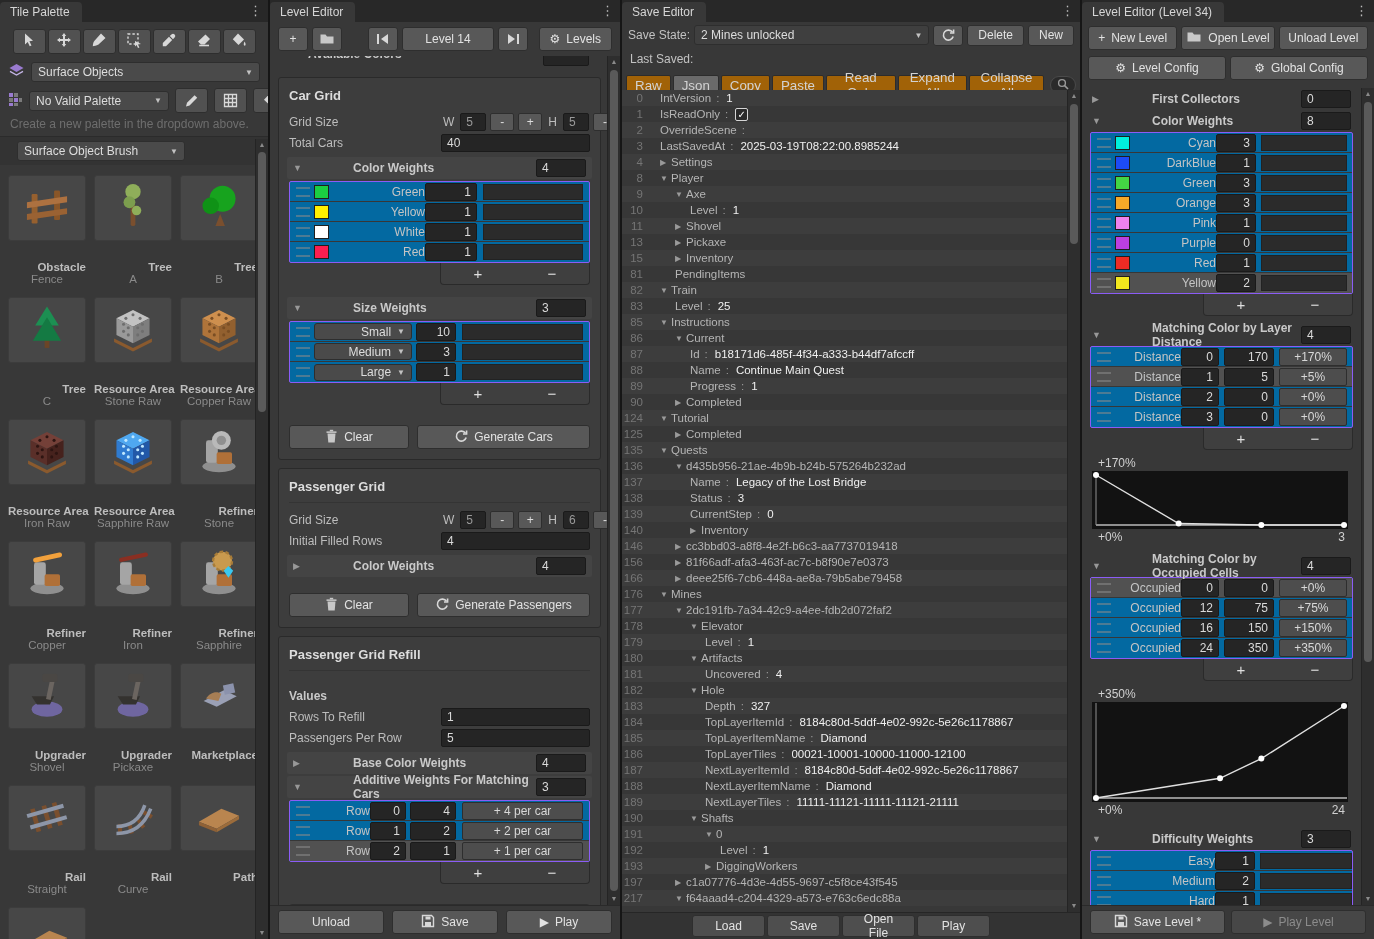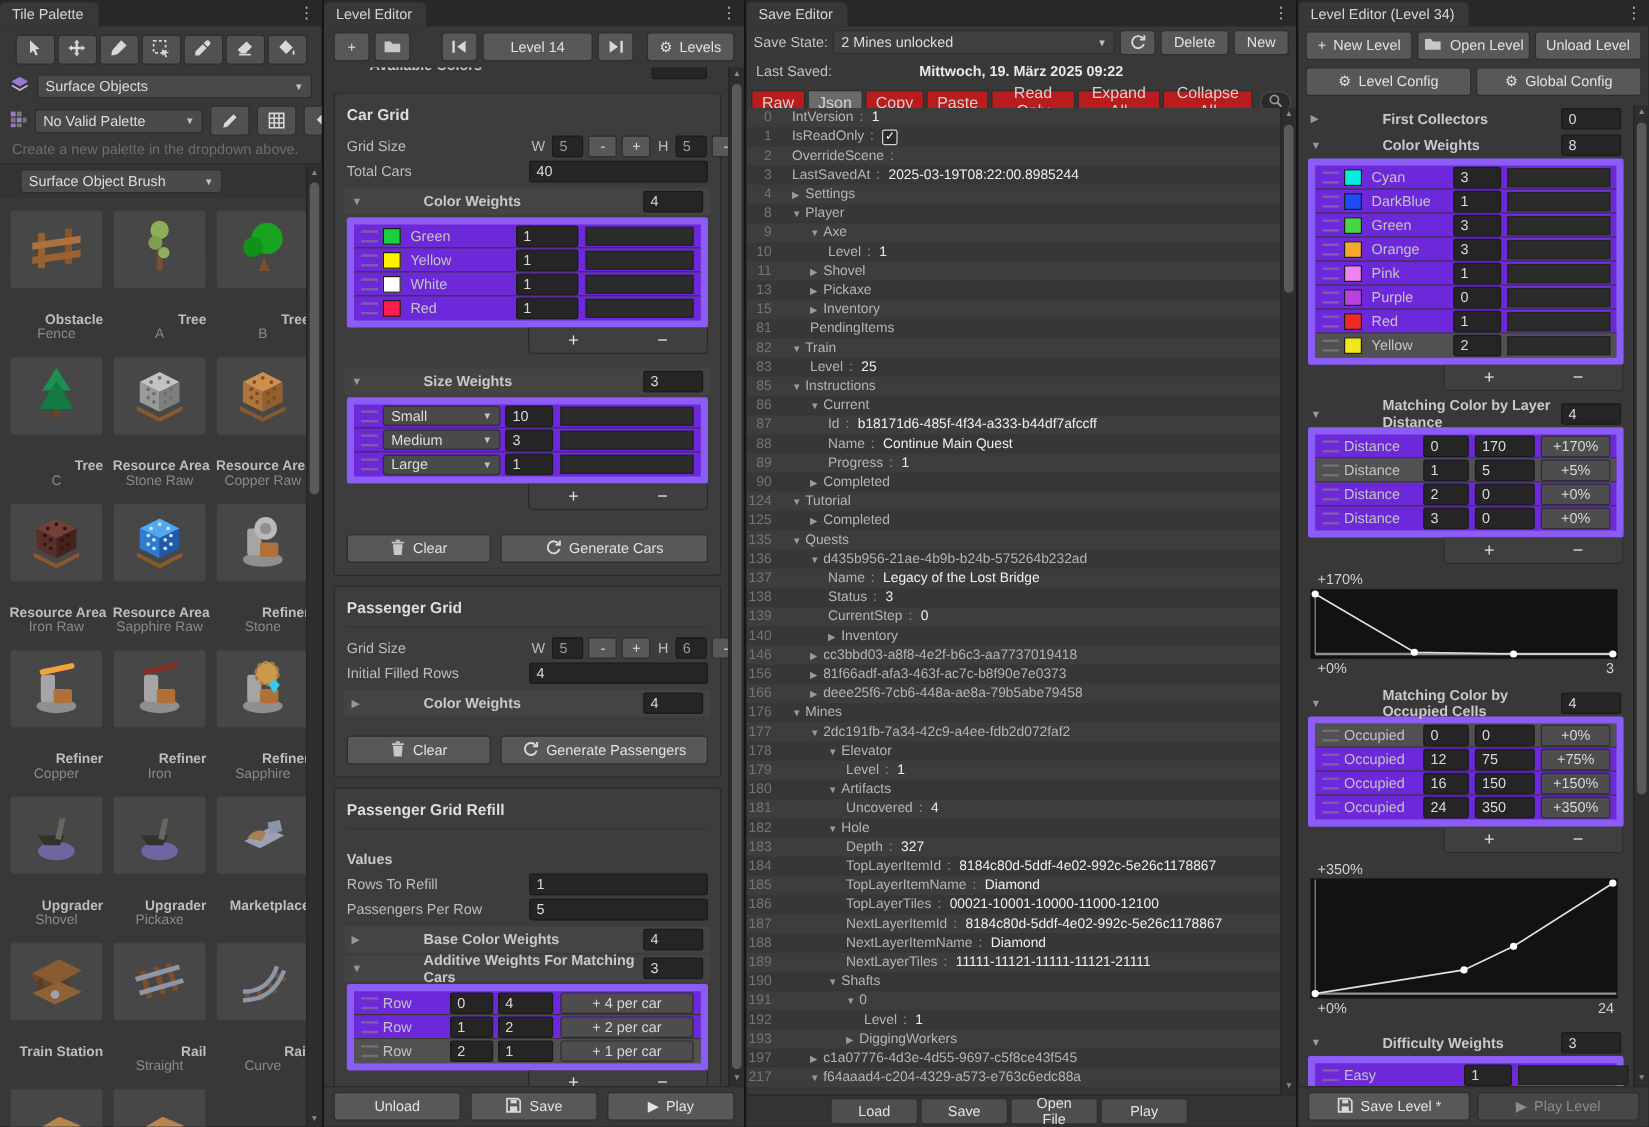--- a/index.html
+++ b/index.html
@@ -32,21 +32,21 @@
   .fold { color:#989898; font-size:9px; width:12px; display:inline-block; }
   .handle { width:14px; height:10px; flex:none; margin:0 4px 0 6px;
             border-top:2px solid #8A8A8A; border-bottom:2px solid #8A8A8A; opacity:.55; }
   .plusminus { display:flex; justify-content:flex-end; }
   .plusminus .pm-box { background:#3F3F3F; border:1px solid #2A2A2A; border-top:none;
             border-radius:0 0 4px 4px; display:flex; width:150px; height:22px; }
   .pm-btn { flex:1; color:#E0E0E0; font-size:15px; display:flex; align-items:center;
             justify-content:center; cursor:pointer; }
   .bar-track { background:#2B2B2B; height:16px; border:1px solid #222; flex:1; }
   .bar-fill { height:100%; }
-  .group-box { background:#6d28d9; border:6px solid #8b5cf6; border-radius:2px; }
+  .group-box { background:#0369a1; border:1px solid #8b5cf6; border-radius:2px;text-align:right; }
   .wrow { display:flex; align-items:center; height:20px; border-bottom:1px solid #373737; }
   .wrow:last-child { border-bottom:none; }
   .wrow.sel { background:#515151; }
   .swatch { width:15px; height:14px; flex:none; margin-right:8px; border:1px solid #1E1E1E; }
   .wname { color:#C4C4C4; overflow:hidden; white-space:nowrap; }
   .fold-row { display:flex; align-items:center; height:22px; padding:0 2px; }
   .fold-row .fr-label { font-weight:bold; color:#C9C9C9; flex:1;padding-left:48px; }
   .cnt { width:50px; flex:none; }
 
   
@@ -96,21 +96,21 @@
   .le-footer .btn { flex:1; }
 
   
   .se-row { display:flex; align-items:center; gap:4px; padding:3px 6px; height:26px; }
   .se-label { color:#C2C2C2; flex:none; }
   .se-saved { position:relative; height:24px; }
   .se-saved .se-label { position:absolute; left:8px; top:4px; }
   .se-saved .se-value { position:absolute; left:0; right:0; top:4px; text-align:center;
                         font-weight:bold; color:#E8E8E8; }
   .se-toolbar { display:flex; align-items:center; gap:2px; padding:2px 4px; height:26px; }
-  .se-tbtn { background:#b91c1c; border:1px solid #2C2C2C; color:#D2D2D2; height:21px;
+  .se-tbtn { background:#a16207; border:1px solid #2C2C2C; color:#D2D2D2; height:21px;
              padding:0 8px; border-radius:2px; display:flex; align-items:center; cursor:pointer; }
   .se-tbtn.active { background:#6A6A6A; }
   .se-search { margin-left:4px; flex:1; background:#2A2A2A; border:1px solid #4A4A4A;
                border-radius:9px; height:18px; display:flex; align-items:center; padding:0 6px; gap:4px; }
   .tree { position:absolute; top:90px; bottom:27px; left:0; right:13px; overflow:hidden;
           font-size:11.5px; }
   .trow { display:flex; align-items:center; height:16px; white-space:nowrap; }
   .trow:nth-child(odd) { background:#3D3D3D; }
   .trow:nth-child(even) { background:#373737; }
   .t-num { width:30px; flex:none; text-align:right; padding-right:9px; color:#757575; }
@@ -467,34 +467,20 @@
                 <path d="M11 25 c3-5 9-7 13-4 l-2.5 6 Z" fill="#A77E54"></path>
                 <rect x="26" y="13" width="9" height="8" fill="#8B92AC" transform="rotate(-12 30 17)"></rect>
               </svg></span>
           </div>
        <div class="t1">Marketplace</div>
        <div class="t2"></div>
      </div>
         <div class="tile">
        <div class="thumb">
             <span><svg viewBox="0 0 44 44">
-                <path d="M5 17 L24 7 L40 15 L21 25 Z" fill="#8A5A30"></path>
-                <path d="M5 17 L21 25 V29 L5 21 Z" fill="#6F4724"></path>
-                <rect x="9" y="21" width="3" height="11" fill="#5E3B1E"></rect>
-                <rect x="28" y="23" width="3" height="10" fill="#5E3B1E"></rect>
-                <path d="M5 31 L21 39 L40 30 L24 23 Z" fill="#8F6134"></path>
-                <circle cx="21" cy="32" r="3" fill="#9AA3B5"></circle>
-              </svg></span>
-          </div>
-       <div class="t1">Train Station</div>
-       <div class="t2"></div>
-     </div>
-        <div class="tile">
-       <div class="thumb">
-            <span><svg viewBox="0 0 44 44">
                 <g transform="rotate(-16 22 22)">
                   <rect x="10" y="12" width="4" height="20" fill="#7A4F2E"></rect>
                   <rect x="20" y="12" width="4" height="20" fill="#7A4F2E"></rect>
                   <rect x="29" y="12" width="4" height="20" fill="#7A4F2E"></rect>
                   <rect x="6" y="15" width="32" height="3.4" fill="#8D96A8"></rect>
                   <rect x="6" y="25" width="32" height="3.4" fill="#8D96A8"></rect>
                 </g>
               </svg></span>
           </div>
        <div class="t1">Rail</div>
@@ -845,21 +831,20 @@
           <svg width="14" height="14" fill="none" stroke="#D8D8D8" stroke-width="1.6">
             <path d="M11.5 4.2 A5 5 0 1 0 12.2 8.6"></path>
             <path d="M12.6 1.4 V5 H9"></path>
           </svg>
         </button>
       <button class="btn" style="height:21px">Delete</button>
       <button class="btn" style="height:21px">New</button>
     </div>
     <div class="se-saved">
       <span class="se-label">Last Saved:</span>
-      <span class="se-value">Mittwoch, 19. März 2025 09:22</span>
     </div>
     <div class="se-toolbar">
       <span id="se-toolbar-buttons" style="display:flex;gap:2px">
           <button class="se-tbtn">Raw</button>
           <button class="se-tbtn active">Json</button>
           <button class="se-tbtn">Copy</button>
           <button class="se-tbtn">Paste</button>
           <button class="se-tbtn">Read Only</button>
           <button class="se-tbtn">Expand All</button>
           <button class="se-tbtn">Collapse All</button>

